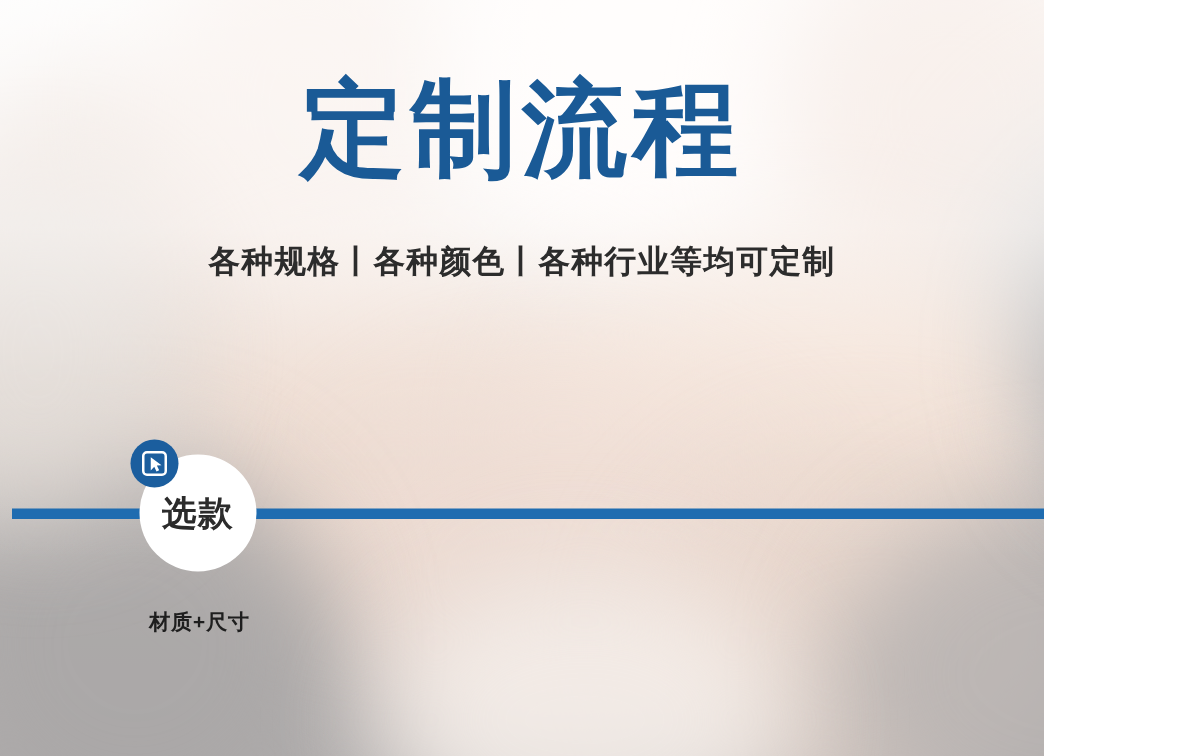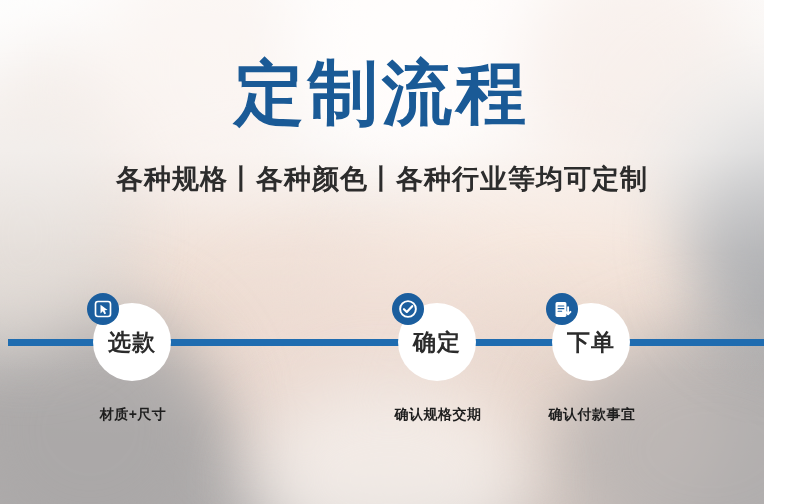--- a/index.html
+++ b/index.html
@@ -2,24 +2,24 @@
 <html><head>
 <meta charset="utf-8">
 <style>
   html, body {
     margin: 0;
     padding: 0;
     background: #ffffff;
   }
   #stage {
     position: relative;
-    width: 764px;
+    width: 696px;
     height: 504px;
     overflow: hidden;
-    font-family: Liberation Sans, sans-serif;
+    font-family: Liberation Mono, monospace;
     background: #f0abfc;
   }
 
   
   .bg-layer {
     position: absolute;
     inset: 0;
     overflow: hidden;
   }
   .bg-base {
@@ -84,21 +84,21 @@
     font-weight: bold;
     color: #1a5a96;
     letter-spacing: 4px;
     white-space: nowrap;
   }
   .subtitle {
     position: absolute;
     left: 0; right: 0;
     top: 166px;
     text-align: center;
-    font-size: 27px;
+    font-size: 21px;
     line-height: 1;
     font-weight: bold;
     color: #2c2c2c;
     letter-spacing: 1px;
     white-space: nowrap;
   }
 
   
   .track {
     position: absolute;
@@ -215,42 +215,17 @@
       <div class="badge">
         <svg width="20" height="20" viewBox="0 0 24 24">
           <rect x="3" y="3" width="18" height="18" rx="3" fill="none" stroke="#ffffff" stroke-width="2"></rect>
           <path d="M9 7 L9 17.5 L11.8 14.6 L13.6 18.4 L15.7 17.3 L13.9 13.6 L17.6 13.3 Z" fill="#ffffff"></path>
         </svg>
       </div>
       <div class="caption">材质+尺寸</div>
     </div>
 
 
-    <div class="step" style="left:350px;">
-      <div class="bubble">
-        <span class="bubble-label">确定</span>
-      </div>
-      <div class="badge">
-        <svg width="22" height="22" viewBox="0 0 24 24">
-          <circle cx="12" cy="12" r="8.6" fill="none" stroke="#ffffff" stroke-width="2.1"></circle>
-          <path d="M7.6 12.2 L10.7 15.2 L16.6 8.9" fill="none" stroke="#ffffff" stroke-width="2.4" stroke-linecap="round" stroke-linejoin="round"></path>
-        </svg>
-      </div>
-      <div class="caption">确认规格交期</div>
-    </div>
-
-    <div class="step" style="left:504px;">
-      <div class="bubble">
-        <span class="bubble-label">下单</span>
-      </div>
-      <div class="badge">
-        <svg width="21" height="21" viewBox="0 0 24 24">
-          <rect x="4" y="3.5" width="12.5" height="17" rx="1.8" fill="#ffffff"></rect>
-          <path d="M7 8 h6.5 M7 11 h6.5 M7 14 h4" stroke="#1b5e9e" stroke-width="1.35" stroke-linecap="round"></path>
-          <path d="M18.4 9.5 v6.6 M18.4 17.4 l-2.7 -2.7 M18.4 17.4 l2.7 -2.7" stroke="#ffffff" stroke-width="2.2" stroke-linecap="round" stroke-linejoin="round" fill="none"></path>
-        </svg>
-      </div>
-      <div class="caption">确认付款事宜</div>
-    </div>
+
 
 
   </div>
 </div>
 
 </body></html>

